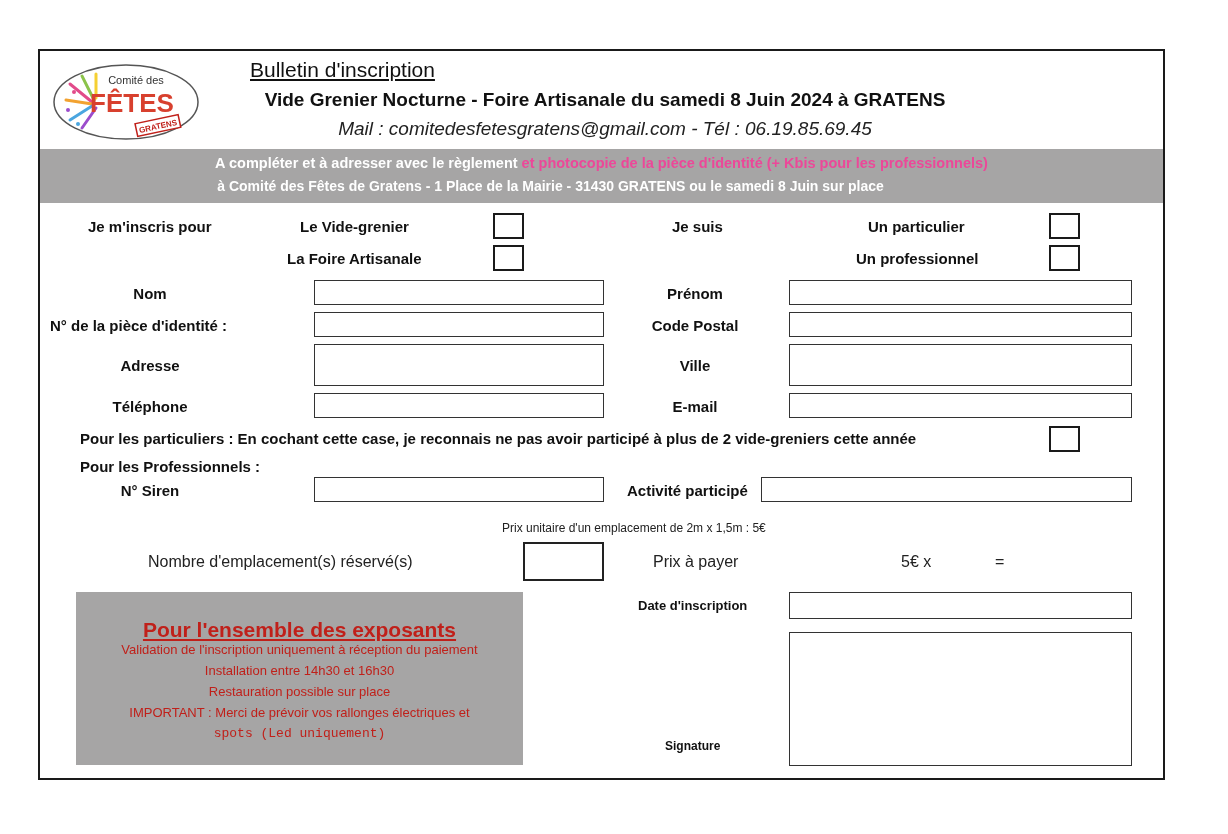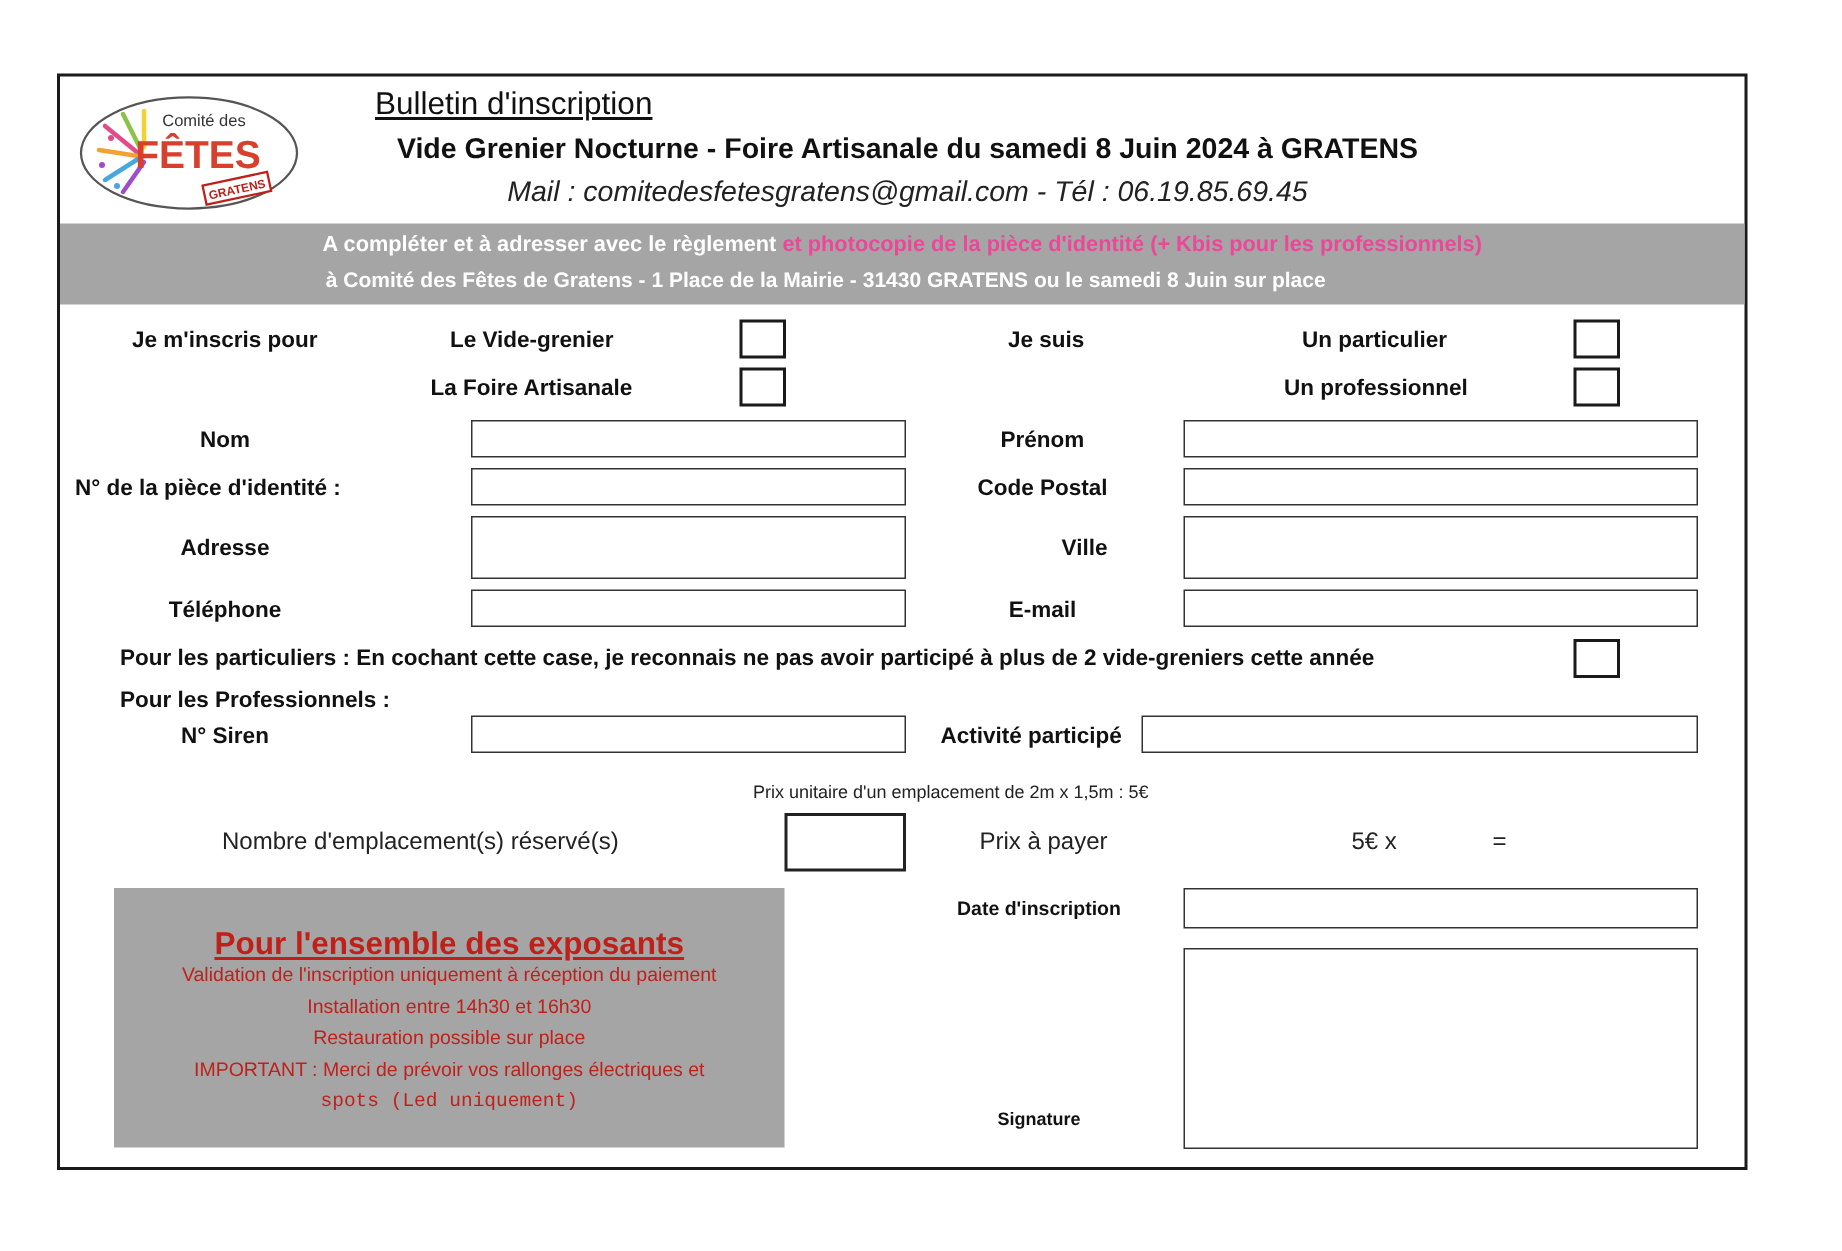--- a/index.html
+++ b/index.html
@@ -78,21 +78,21 @@
 <div class="abs lbl ctr" style="left:620px; width:150px; top:285px;">Prénom</div>
 <div class="abs box" style="left:789px; top:280px; width:343px; height:25px;"></div>
 
 <div class="abs lbl" style="left:50px; top:317px;">N° de la pièce d'identité :</div>
 <div class="abs box" style="left:314px; top:312px; width:290px; height:25px;"></div>
 <div class="abs lbl ctr" style="left:620px; width:150px; top:317px;">Code Postal</div>
 <div class="abs box" style="left:789px; top:312px; width:343px; height:25px;"></div>
 
 <div class="abs lbl ctr" style="left:60px; width:180px; top:357px;">Adresse</div>
 <div class="abs box" style="left:314px; top:344px; width:290px; height:42px;"></div>
-<div class="abs lbl ctr" style="left:648px; width:150px; top:357px;">Ville</div>
+<div class="abs lbl ctr" style="left:620px; width:150px; top:357px;">Ville</div>
 <div class="abs box" style="left:789px; top:344px; width:343px; height:42px;"></div>
 
 <div class="abs lbl ctr" style="left:60px; width:180px; top:398px;">Téléphone</div>
 <div class="abs box" style="left:314px; top:393px; width:290px; height:25px;"></div>
 <div class="abs lbl ctr" style="left:620px; width:150px; top:398px;">E-mail</div>
 <div class="abs box" style="left:789px; top:393px; width:343px; height:25px;"></div>
 
 <div class="abs lbl" style="left:80px; top:430px;">Pour les particuliers : En cochant cette case, je reconnais ne pas avoir participé à plus de 2 vide-greniers cette année</div>
 <div class="abs chk" style="left:1049px; top:426px;"></div>
 

